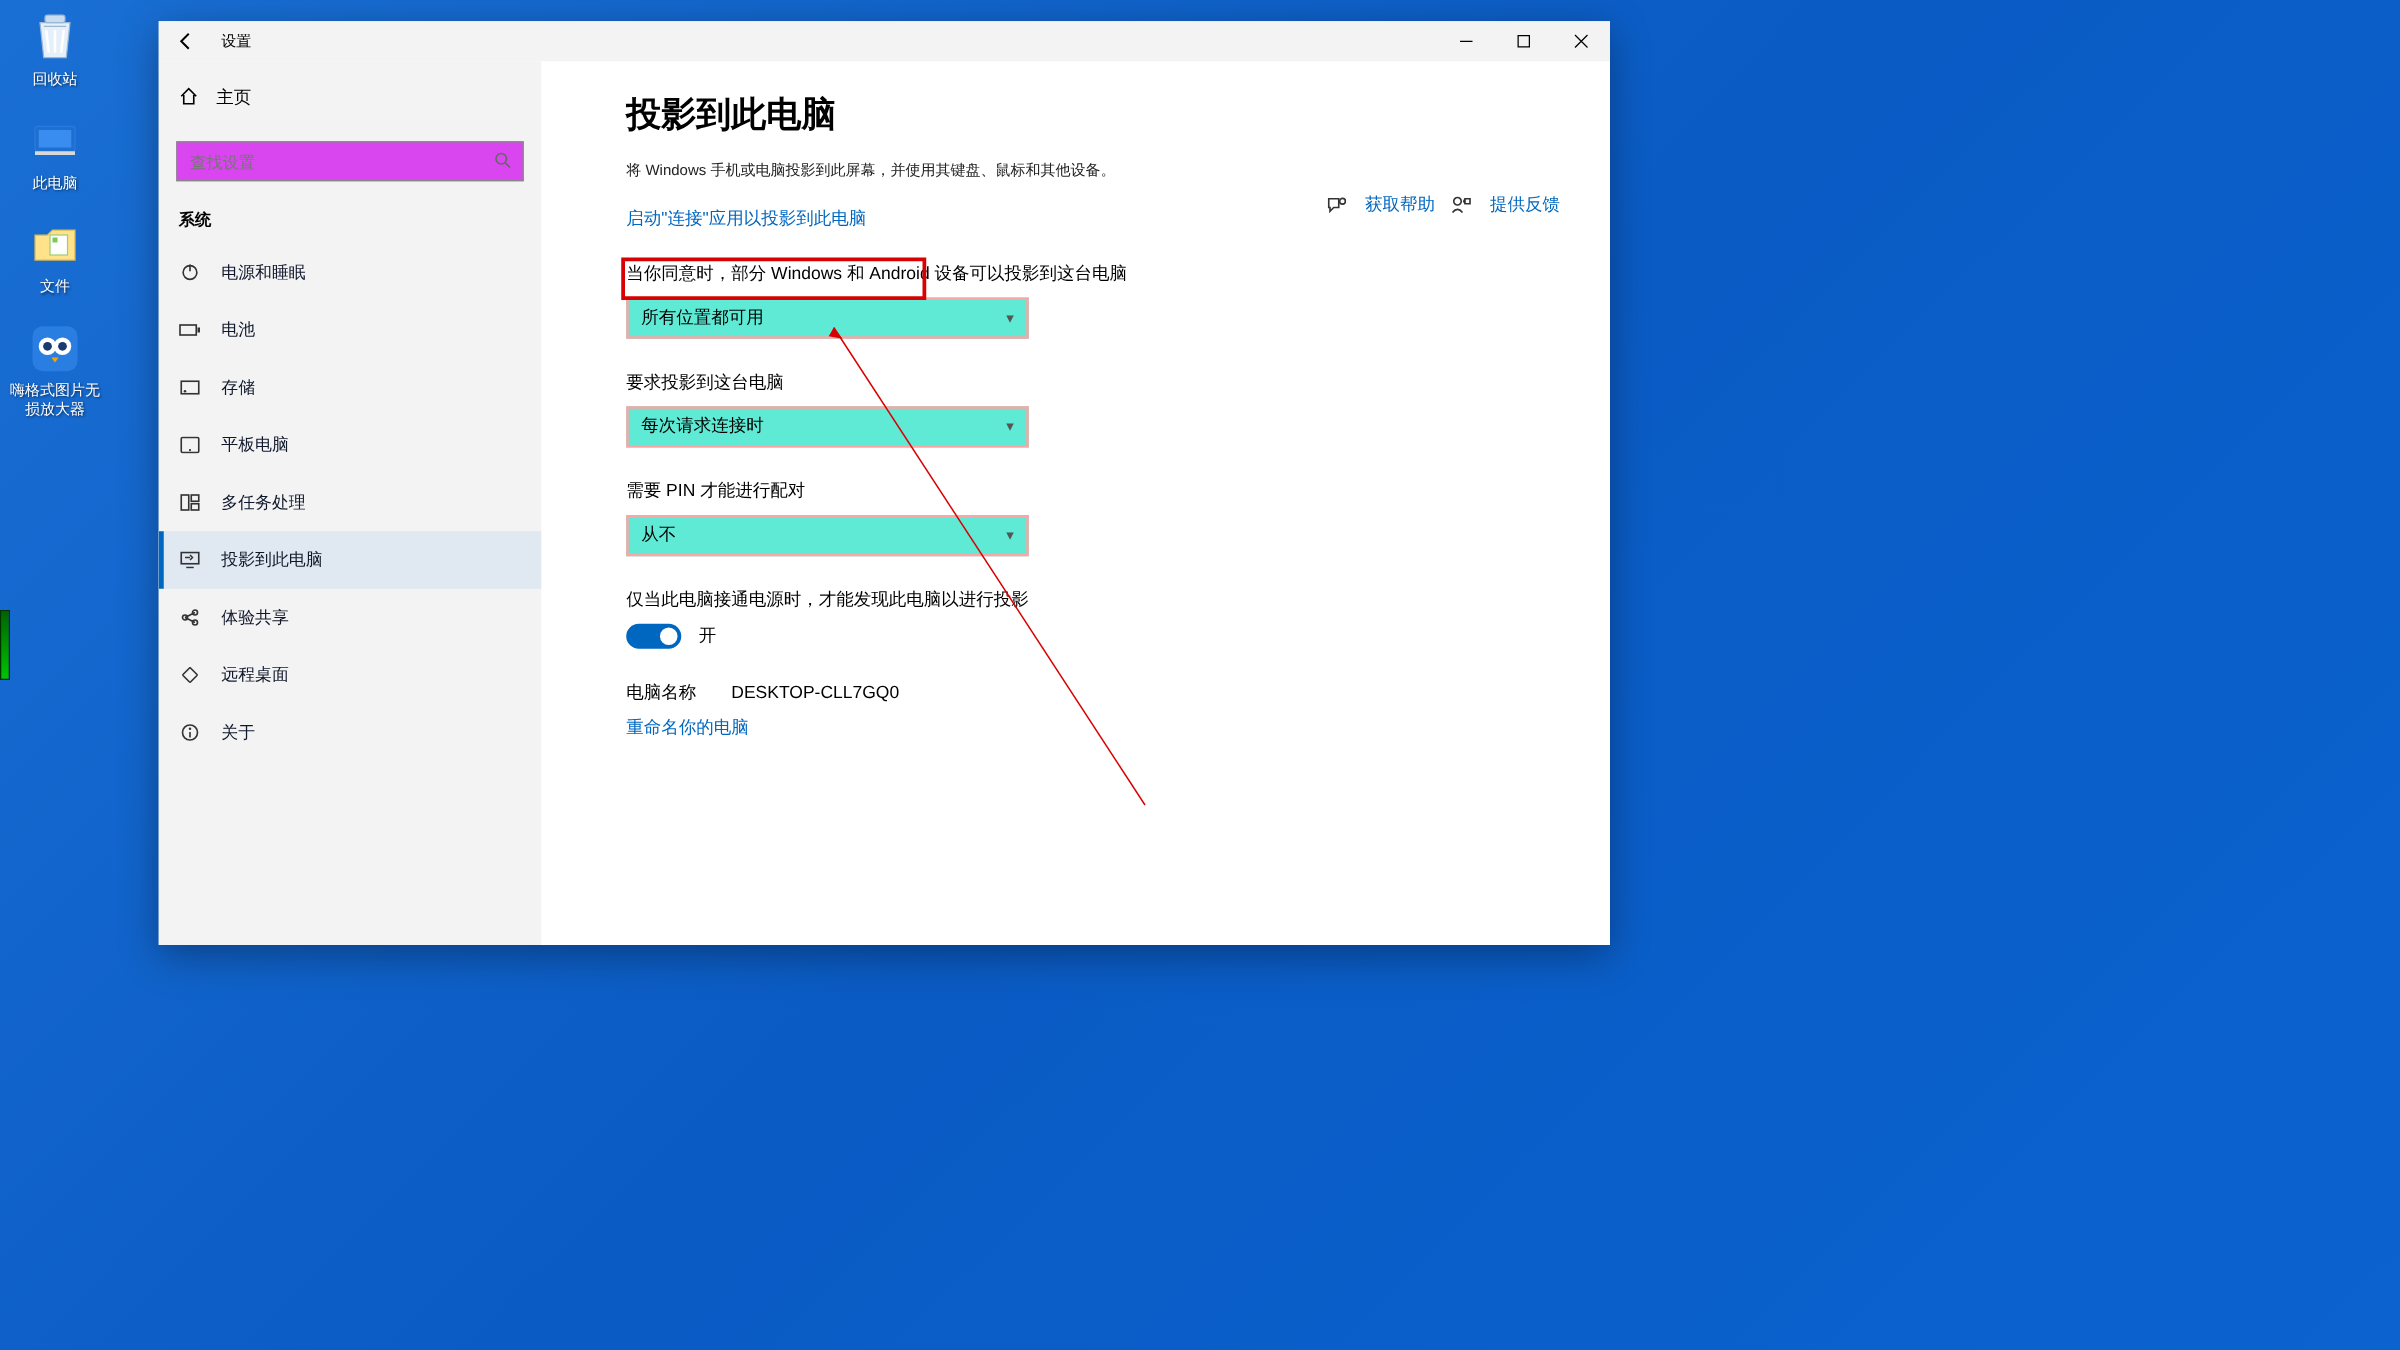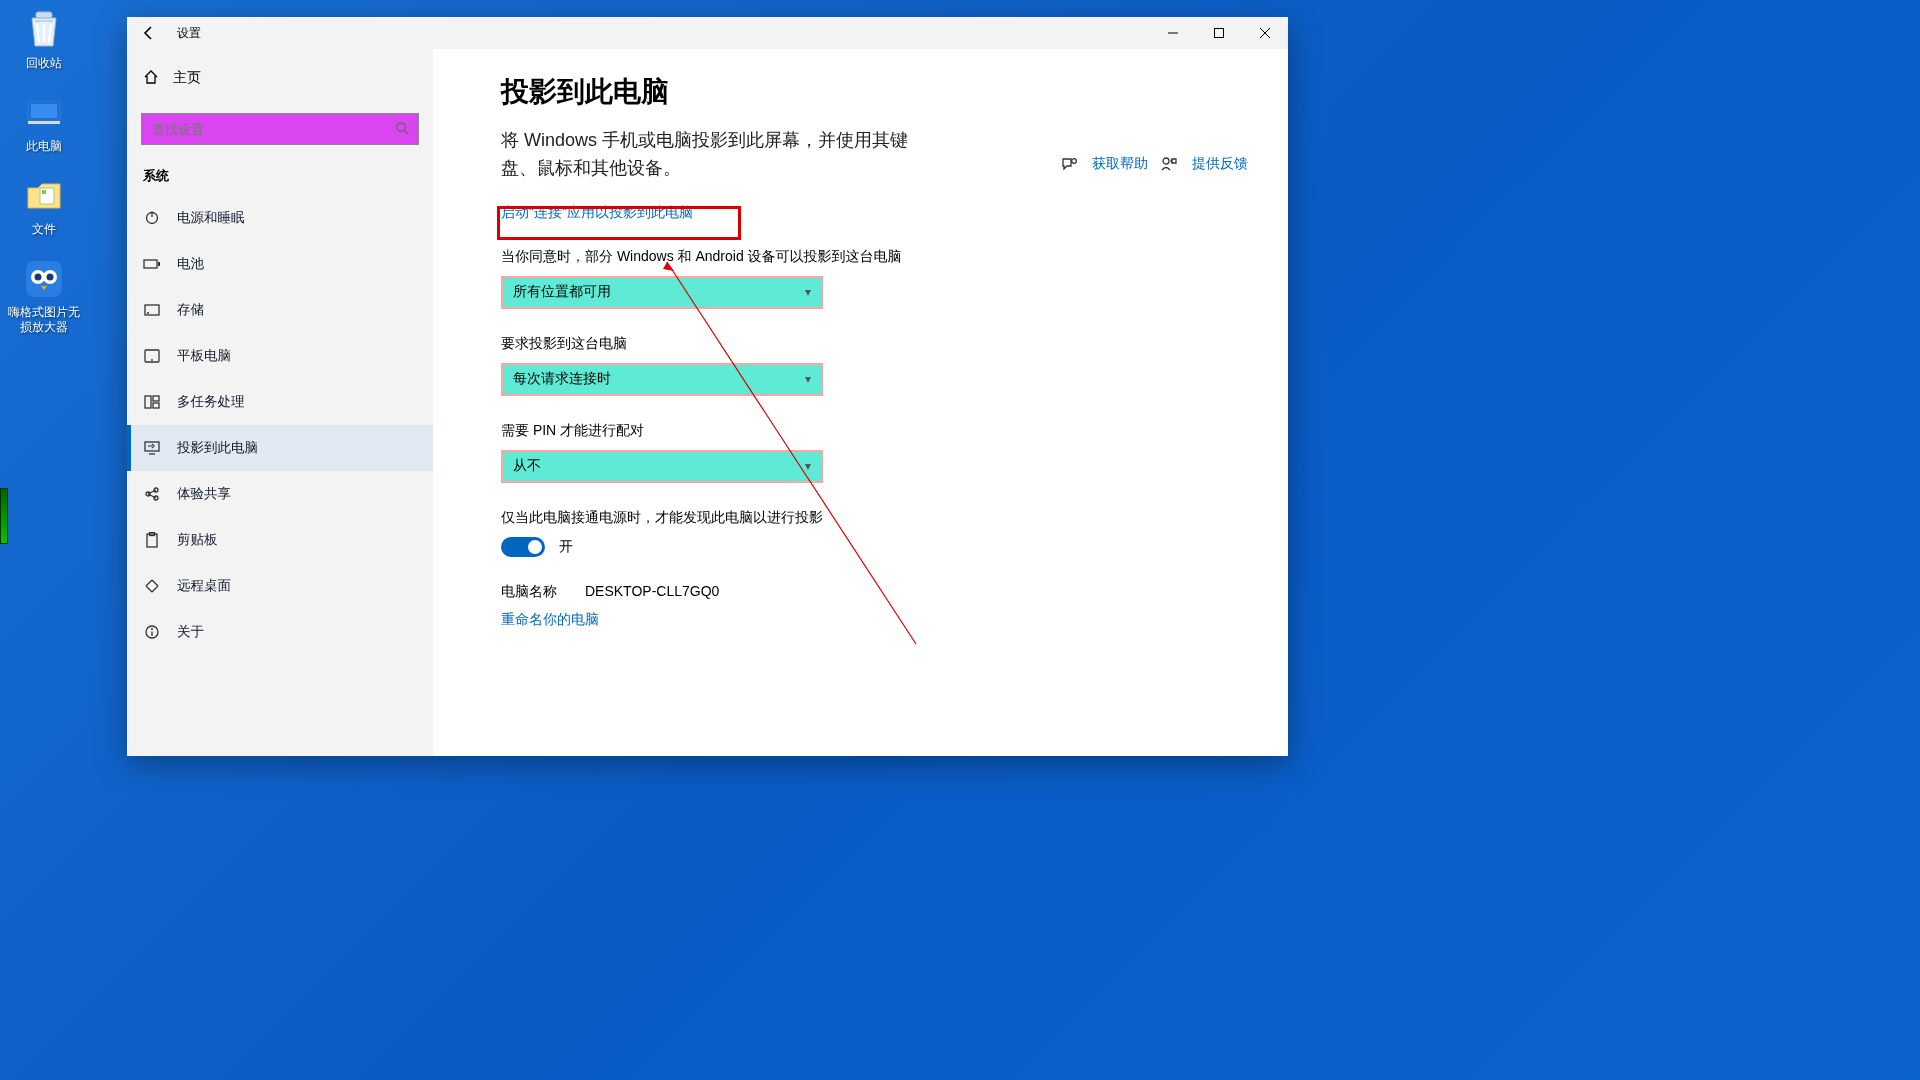--- a/index.html
+++ b/index.html
@@ -130,21 +130,21 @@
 
 
 .main {
   flex: 1; padding: 24px 28px; position: relative; overflow: hidden;
 }
 .page-title {
   font-size: 28px; font-weight: 600; color: #000;
   margin-bottom: 16px;
 }
 .desc {
-  font-size: 18px; color: #222; max-width: 420px; line-height: 1.55;
+  font-size: 12px; color: #222; max-width: 420px; line-height: 1.55;
   margin-bottom: 20px;
 }
 .link-launch {
   color: #0067c0; font-size: 14px; display: inline-block;
 }
 .annot-box {
   position: absolute;
   border: 3px solid #d80000;
   left: 24px; top: 157px;
   width: 244px; height: 34px;
@@ -358,29 +358,20 @@
                   <path d="M4 8 L12 4 M4 8 L12 12" stroke="#333" stroke-width="1.3"></path>
                   <circle cx="4" cy="8" r="2" fill="none" stroke="#333" stroke-width="1.3"></circle>
                   <circle cx="12" cy="4" r="2" fill="none" stroke="#333" stroke-width="1.3"></circle>
                   <circle cx="12" cy="12" r="2" fill="none" stroke="#333" stroke-width="1.3"></circle>
                 </svg>
               </span>
             <span>体验共享</span>
           </div>
           <div class="nav-item">
             <span class="nav-icon">
-                <svg width="14" height="16" viewBox="0 0 14 16">
-                  <rect x="2" y="2" width="10" height="13" fill="none" stroke="#333" stroke-width="1.3"></rect>
-                  <rect x="4.5" y="0.5" width="5" height="3" fill="none" stroke="#333" stroke-width="1.3"></rect>
-                </svg>
-              </span>
-            <span>剪贴板</span>
-          </div>
-          <div class="nav-item">
-            <span class="nav-icon">
                 <svg width="16" height="16" viewBox="0 0 16 16">
                   <path d="M8 2 L2 8 M8 2 L14 8 M2 8 L8 14 M14 8 L8 14" fill="none" stroke="#333" stroke-width="1.3"></path>
                 </svg>
               </span>
             <span>远程桌面</span>
           </div>
           <div class="nav-item">
             <span class="nav-icon">
                 <svg width="16" height="16" viewBox="0 0 16 16">
                   <circle cx="8" cy="8" r="6" fill="none" stroke="#333" stroke-width="1.3"></circle>

